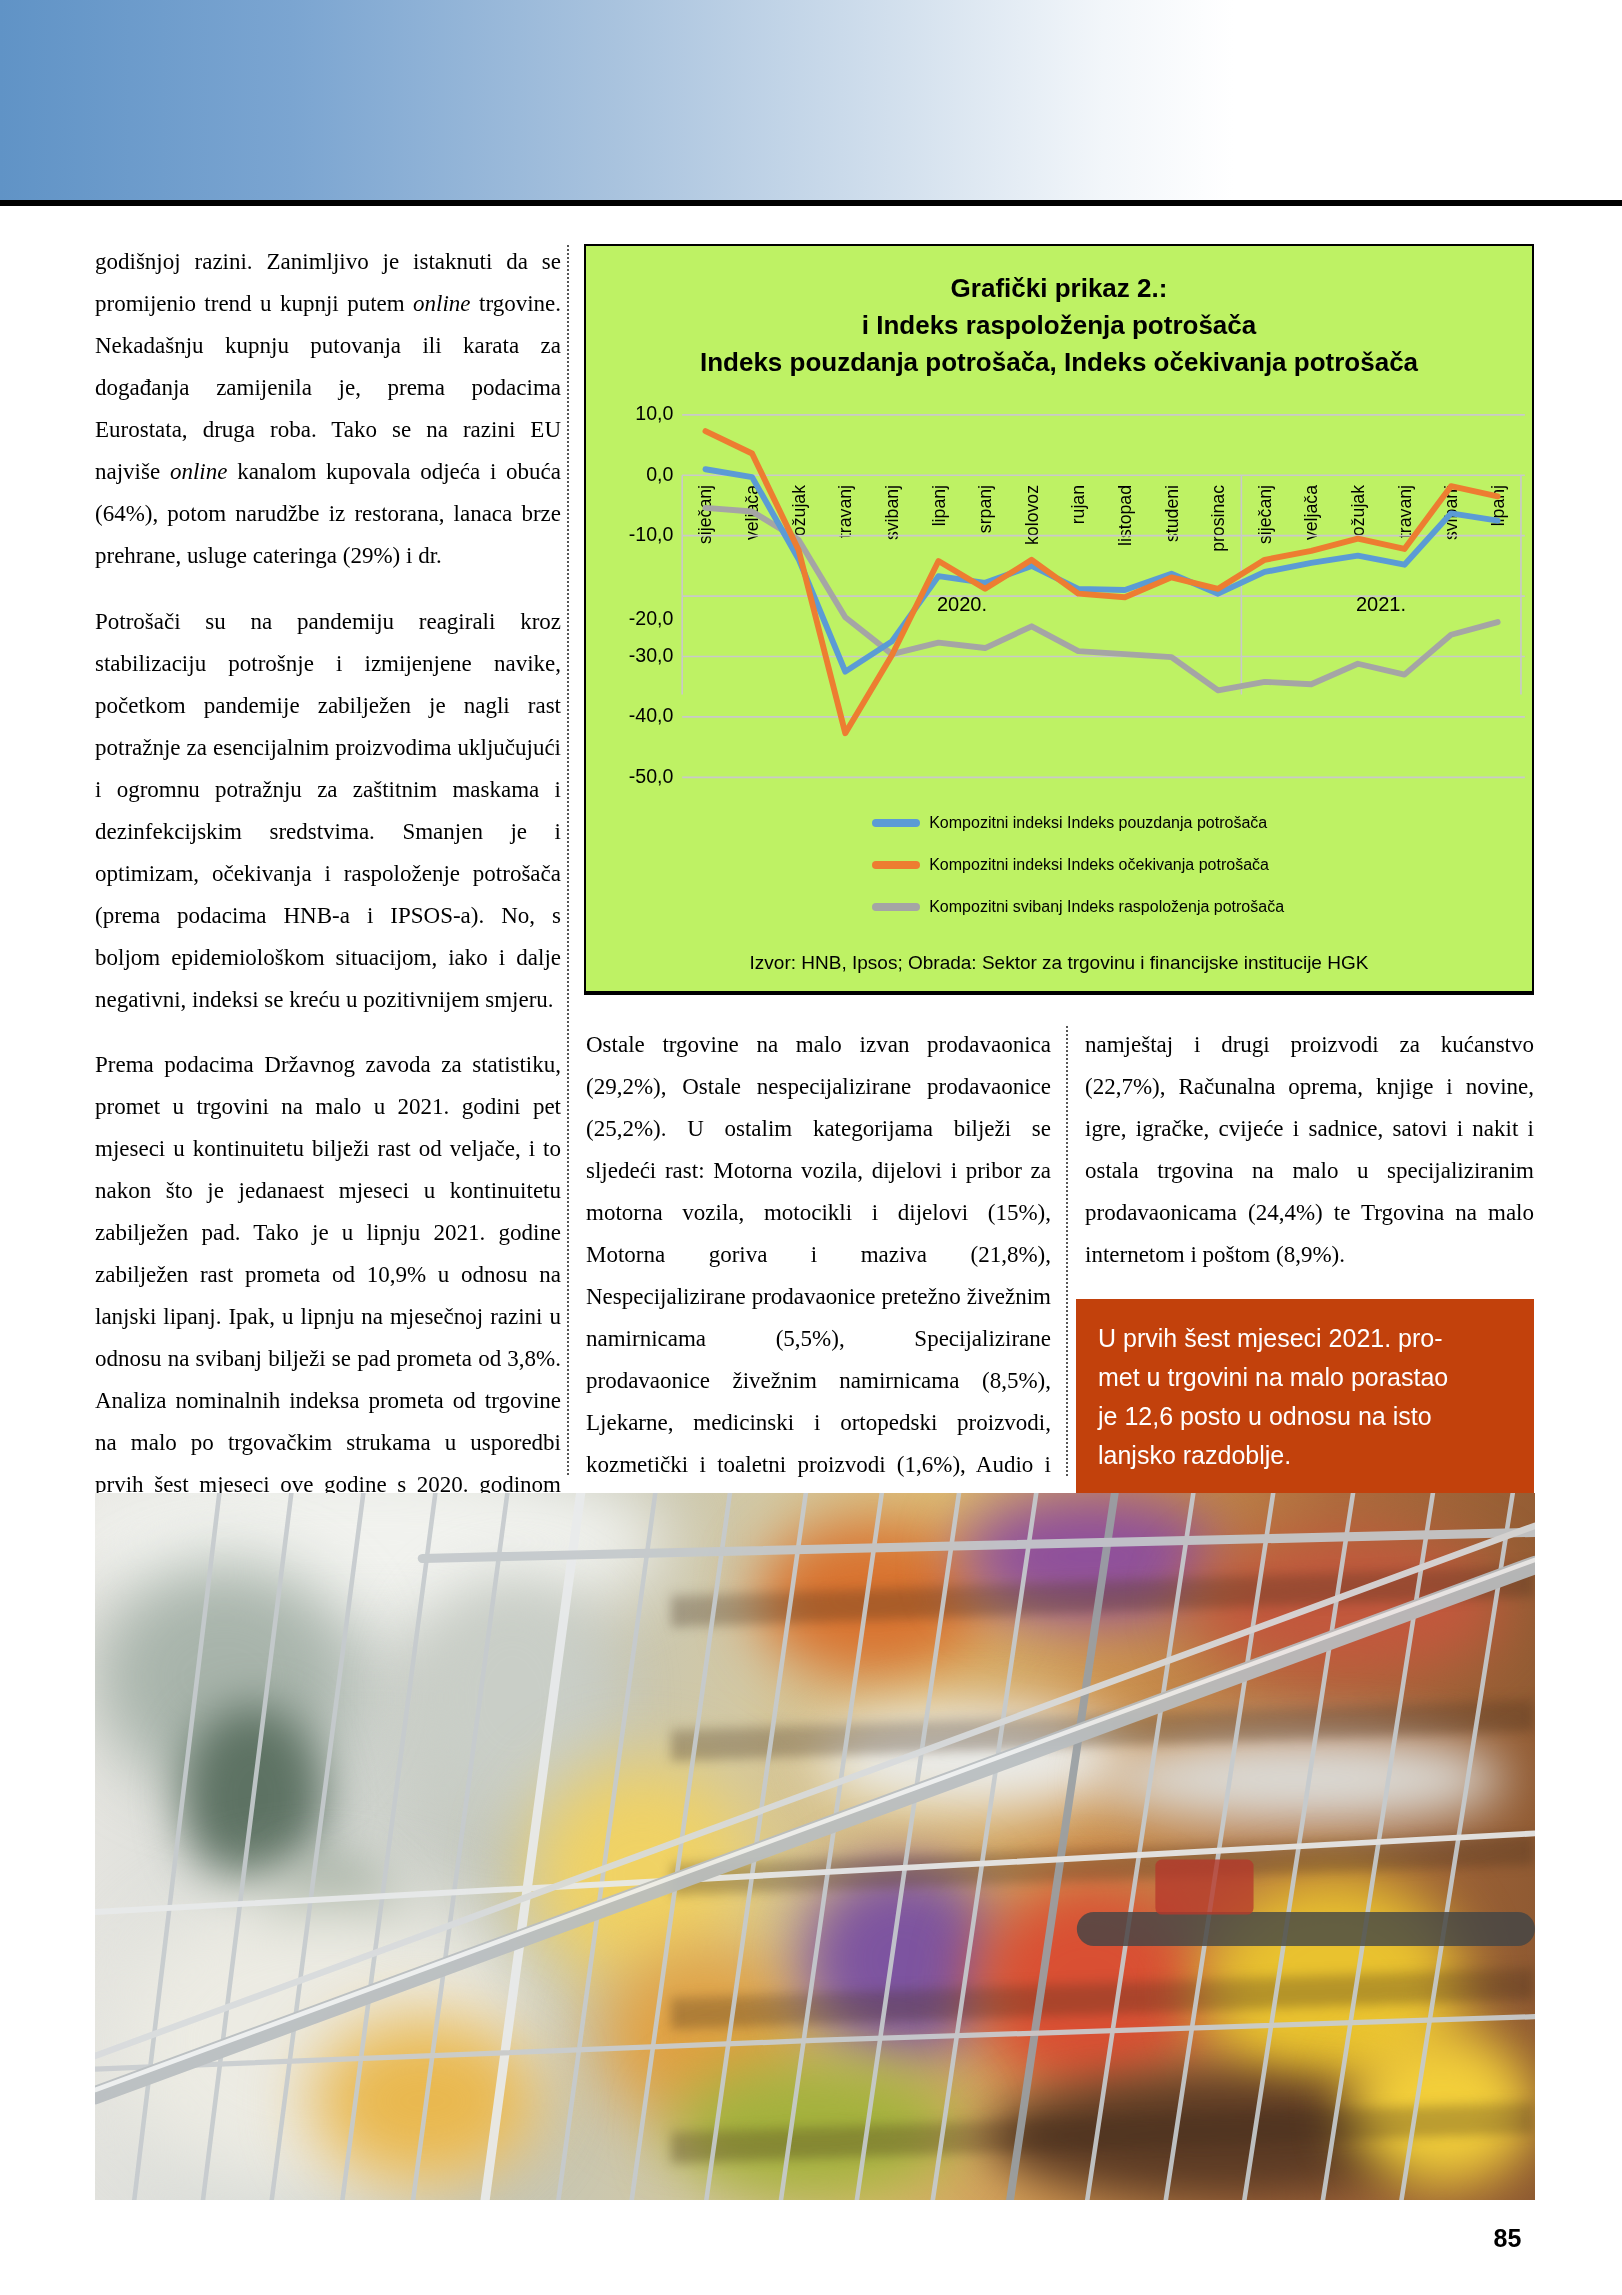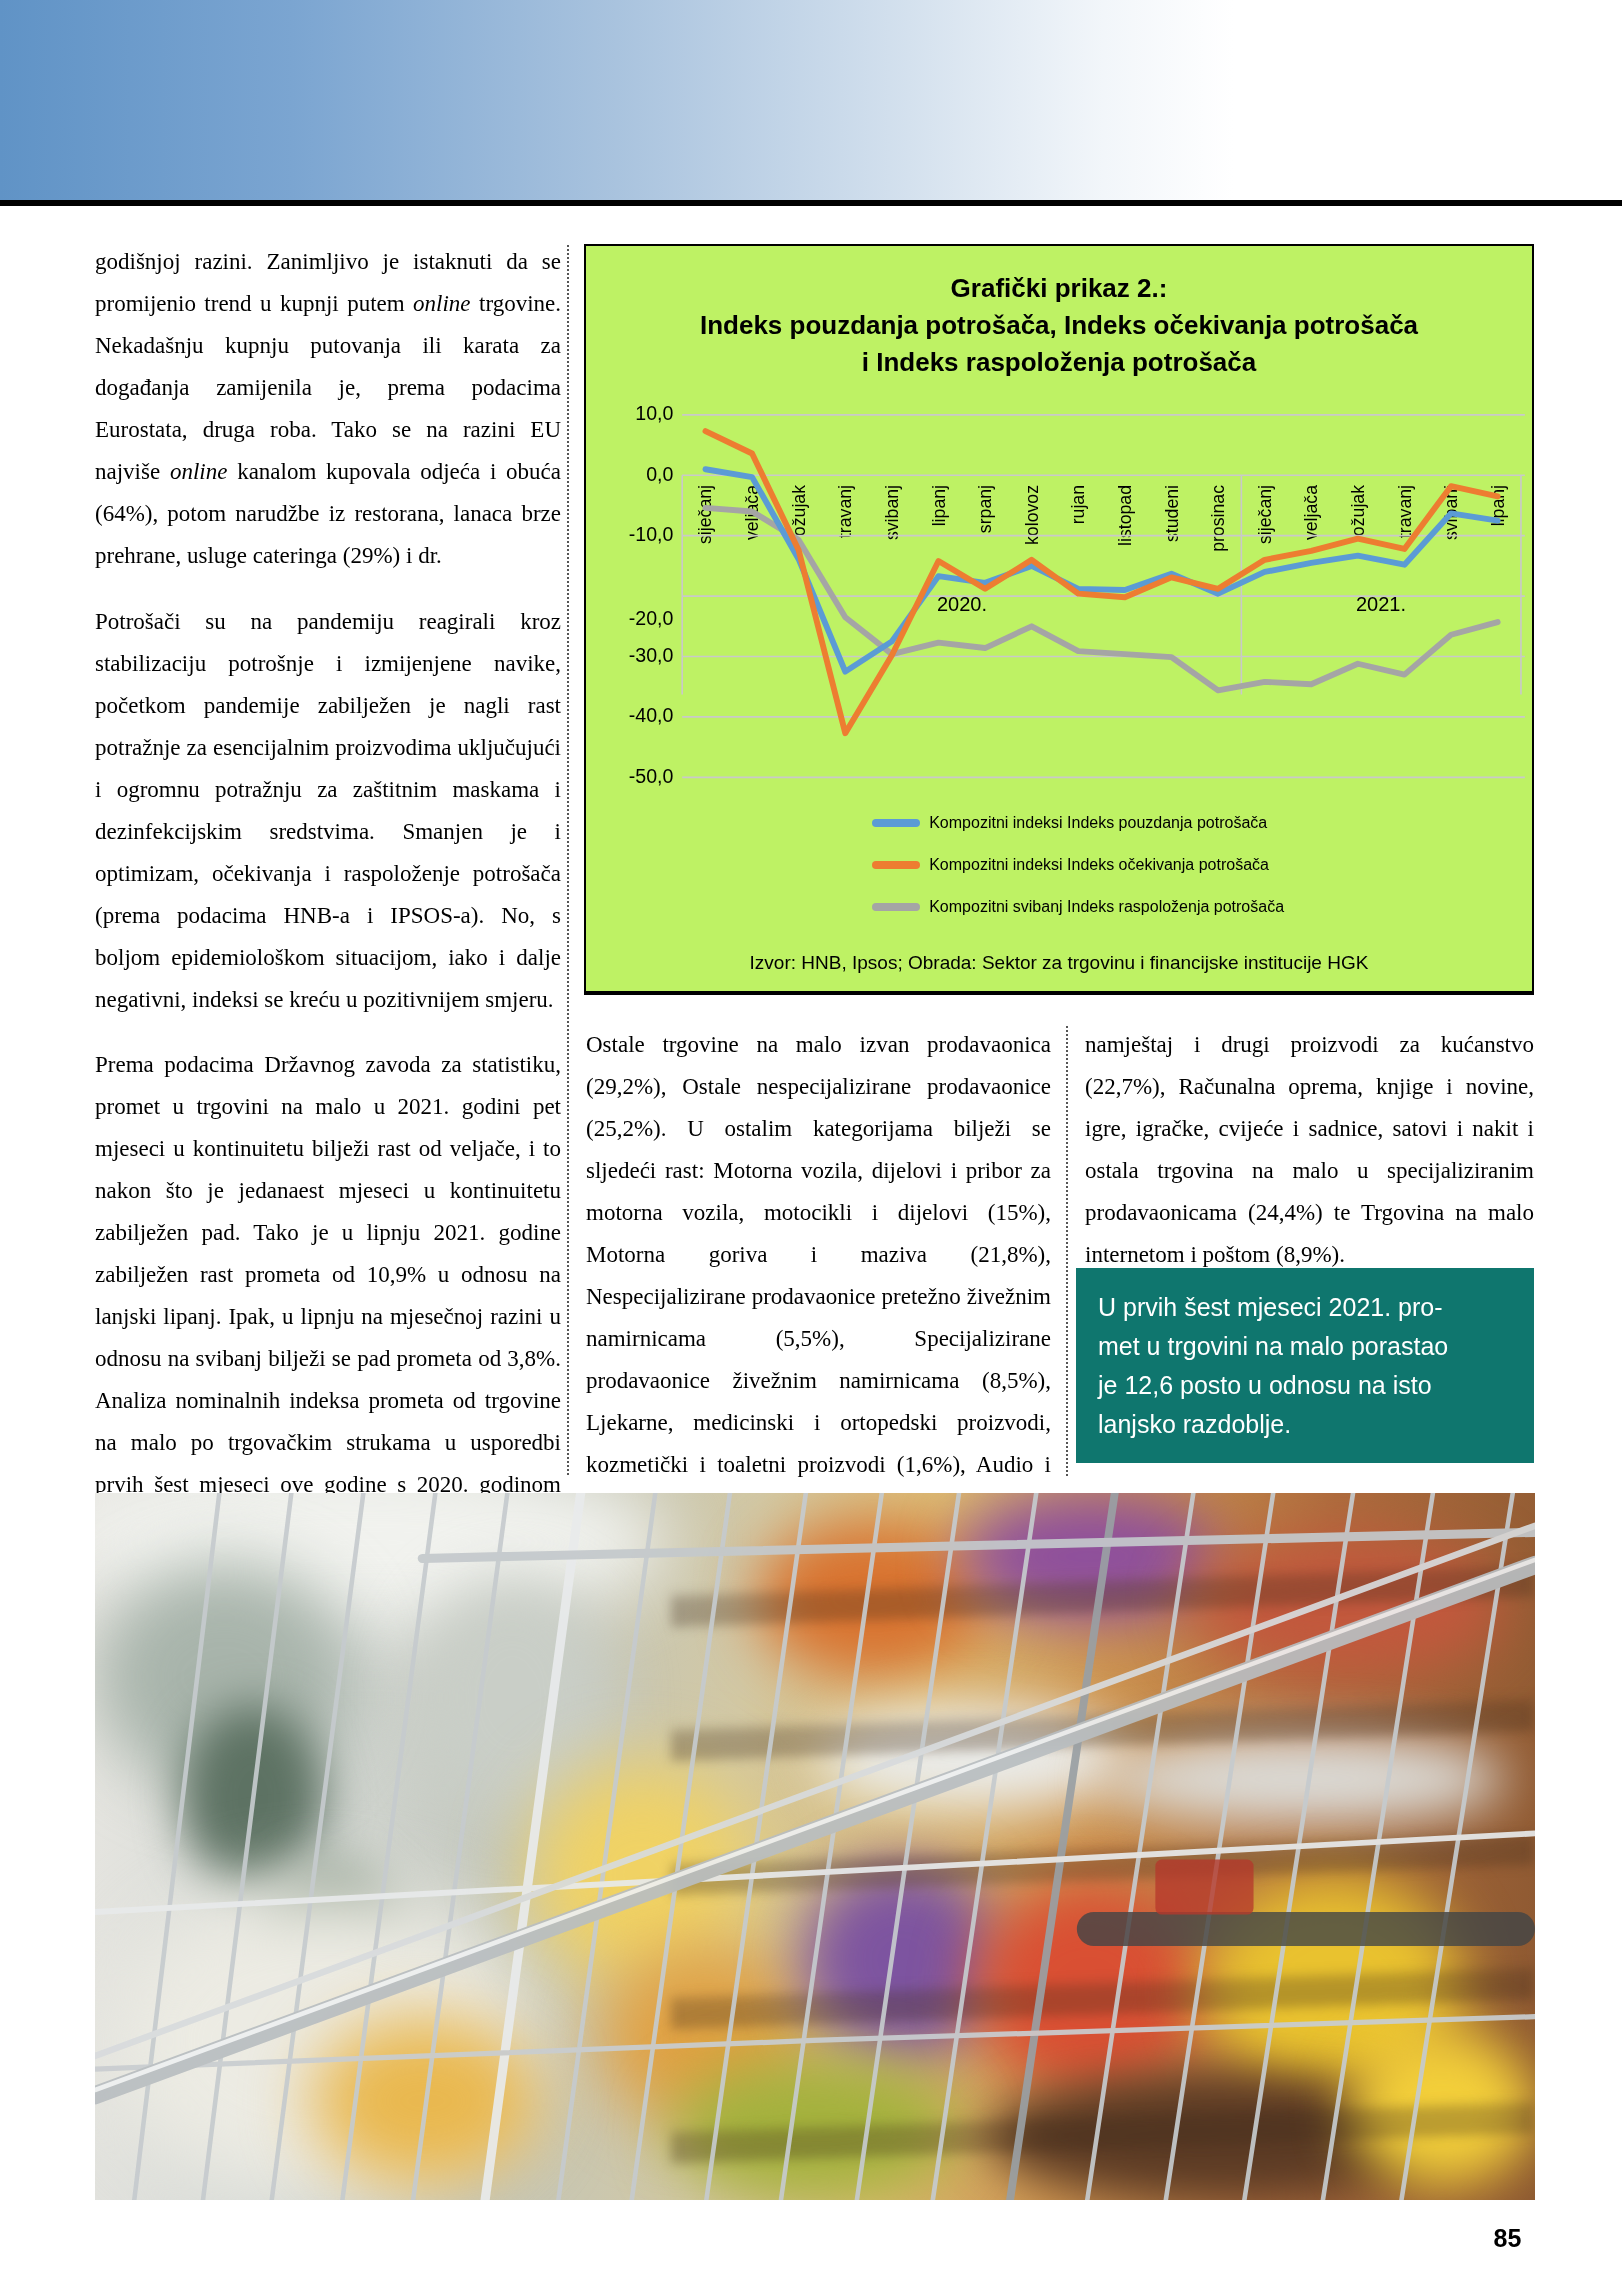--- a/index.html
+++ b/index.html
@@ -60,22 +60,22 @@
       <p><span>godišnjoj razini. Zanimljivo je istaknuti da se promijenio trend u kupnji putem </span><span class="it">online</span><span> trgovine. Nekadašnju kupnju putovanja ili karata za događanja zamijenila je, prema podacima Eurostata, druga roba. Tako se na razini EU najviše </span><span class="it">online</span><span> kanalom kupovala odjeća i obuća (64%), potom narudžbe iz restorana, lanaca brze prehrane, usluge cateringa (29%) i dr.</span></p>
       <p><span>Potrošači su na pandemiju reagirali kroz stabilizaciju potrošnje i izmijenjene navike, početkom pandemije zabilježen je nagli rast potražnje za esencijalnim proizvodima uključujući i ogromnu potražnju za zaštitnim maskama i dezinfekcijskim sredstvima. Smanjen je i optimizam, očekivanja i raspoloženje potrošača (prema podacima HNB-a i IPSOS-a). No, s boljom epidemiološkom situacijom, iako i dalje negativni, indeksi se kreću u pozitivnijem smjeru.</span></p>
       <p><span>Prema podacima Državnog zavoda za statistiku, promet u trgovini na malo u 2021. godini pet mjeseci u kontinuitetu bilježi rast od veljače, i to nakon što je jedanaest mjeseci u kontinuitetu zabilježen pad. Tako je u lipnju 2021. godine zabilježen rast prometa od 10,9% u odnosu na lanjski lipanj. Ipak, u lipnju na mjesečnoj razini u odnosu na svibanj bilježi se pad prometa od 3,8%. Analiza nominalnih indeksa prometa od trgovine na malo po trgovačkim strukama u usporedbi prvih šest mjeseci ove godine s 2020. godinom ukazuju na rast prometa u svim trgovačkim strukama, najviše u struci Tekstil, odjevni predmeti, obuća i kožni proizvodi (29,8%), potom u kategoriji</span></p>
     </div>
 
   <div class="vdivider d1"></div>
 
   <div class="chart-frame">
     <div class="chart-title">
       <div>Grafički prikaz 2.:</div>
+      <div>i Indeks raspoloženja potrošača</div>
       <div>Indeks pouzdanja potrošača, Indeks očekivanja potrošača</div>
-      <div>i Indeks raspoloženja potrošača</div>
     </div>
     <div class="chart-canvas">
         <div class="ylab" style="left: 14.4px; top: 156px;">10,0</div>
         <div class="ylab" style="left: 14.4px; top: 217px;">0,0</div>
         <div class="ylab" style="left: 14.4px; top: 277px;">-10,0</div>
         <div class="ylab" style="left: 14.4px; top: 337px; margin-top: 24px;">-20,0</div>
         <div class="ylab" style="left: 14.4px; top: 398px;">-30,0</div>
         <div class="ylab" style="left: 14.4px; top: 458px;">-40,0</div>
         <div class="ylab" style="left: 14.4px; top: 519px;">-50,0</div>
         <div class="yearlab" style="left: 317px; top: 347px;">2020.</div>
@@ -128,21 +128,21 @@
       </div>
     <div class="chart-source">Izvor: HNB, Ipsos; Obrada: Sektor za trgovinu i financijske institucije HGK</div>
   </div>
 
   <div class="col col2">Ostale trgovine na malo izvan prodavaonica (29,2%), Ostale nespecijalizirane prodavaonice (25,2%). U ostalim kategorijama bilježi se sljedeći rast: Motorna vozila, dijelovi i pribor za motorna vozila, motocikli i dijelovi (15%), Motorna goriva i maziva (21,8%), Nespecijalizirane prodavaonice pretežno živežnim namirnicama (5,5%), Specijalizirane prodavaonice živežnim namirnicama (8,5%), Ljekarne, medicinski i ortopedski proizvodi, kozmetički i toaletni proizvodi (1,6%), Audio i videooprema, željezna roba, boje i staklo, električni aparati za kućanstvo,</div>
 
   <div class="vdivider d2"></div>
 
   <div class="col col3">namještaj i drugi proizvodi za kućanstvo (22,7%), Računalna oprema, knjige i novine, igre, igračke, cvijeće i sadnice, satovi i nakit i ostala trgovina na malo u specijaliziranim prodavaonicama (24,4%) te Trgovina na malo internetom i poštom (8,9%).</div>
 
-  <div class="callout" style="background: #0f766e;">U prvih šest mjeseci 2021. pro-
+  <div class="callout" style="background: #c2410c; margin-top: 31px;">U prvih šest mjeseci 2021. pro-
 met u trgovini na malo porastao
 je 12,6 posto u odnosu na isto
 lanjsko razdoblje.</div>
 
   <div class="photo">
     <div class="blob" style="left:-2%;top:-6%;width:42%;height:26%;background:#f1f2ee;filter:blur(36px);"></div>
     <div class="blob" style="left:0%;top:10%;width:18%;height:32%;background:#a8b4ab;filter:blur(33px);"></div>
     <div class="blob" style="left:6%;top:30%;width:10%;height:26%;background:#5d7263;filter:blur(23px);"></div>
     <div class="blob" style="left:12%;top:52%;width:9%;height:20%;background:#7d8f7f;filter:blur(23px);"></div>
     <div class="blob" style="left:1%;top:55%;width:30%;height:45%;background:#ecebe3;filter:blur(39px);"></div>

